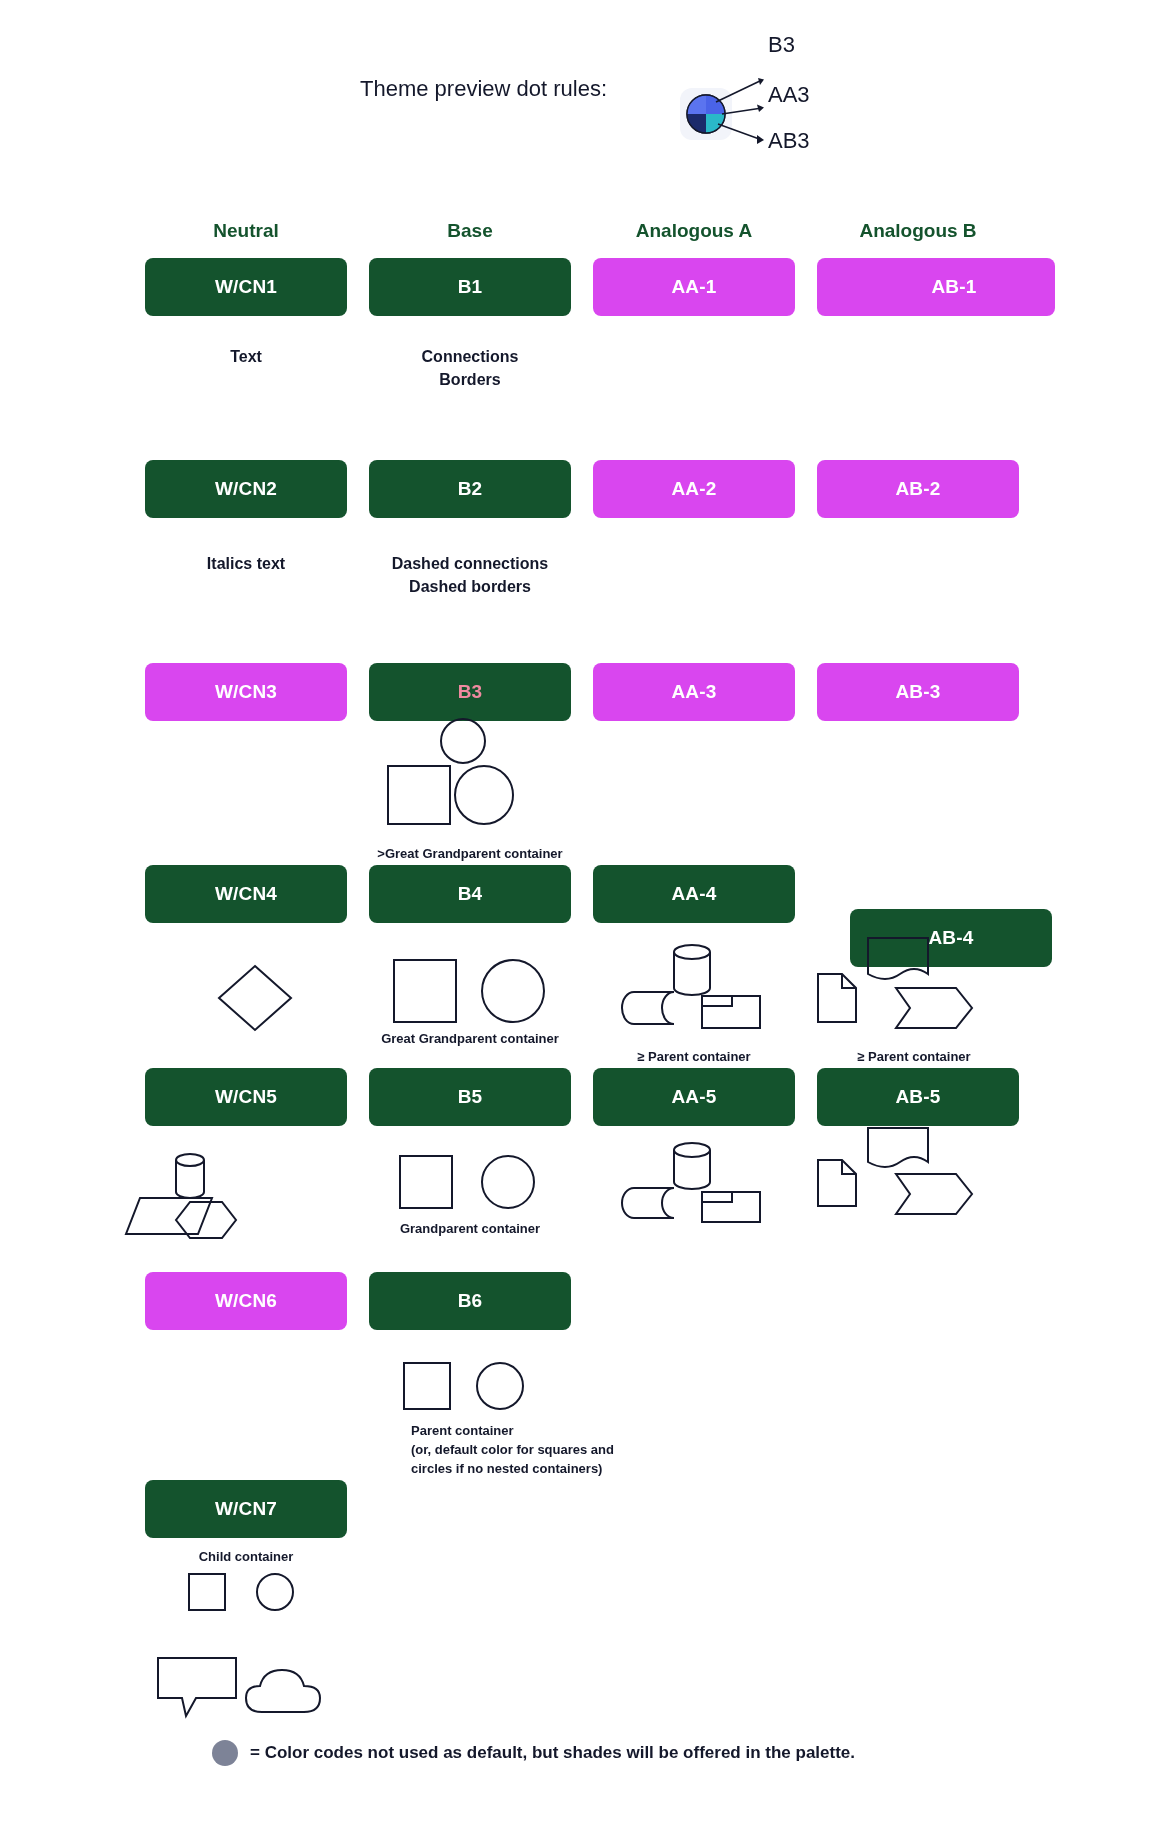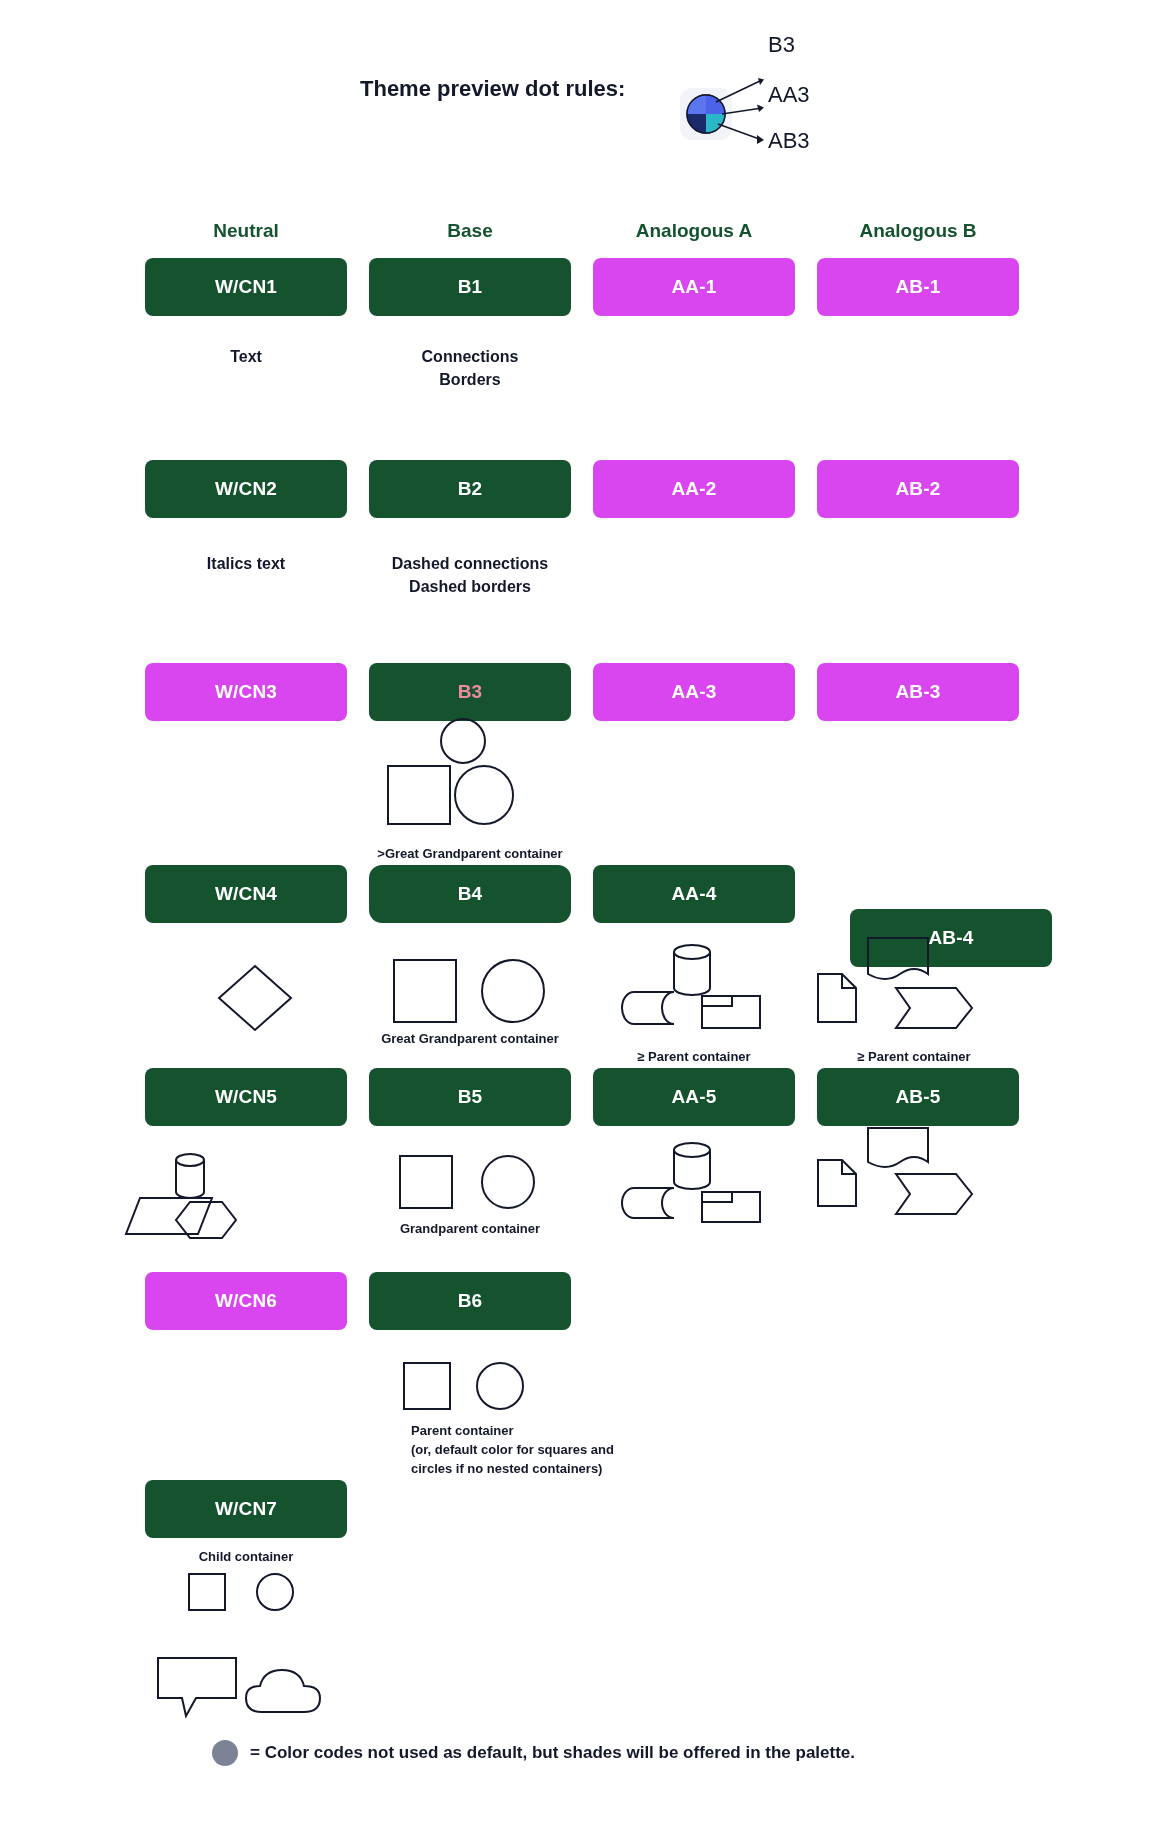--- a/index.html
+++ b/index.html
@@ -21,21 +21,21 @@
     width: 1164px;
     height: 1822px;
   }
 
   
   .preview-rules {
     position: absolute;
     left: 360px;
     top: 76px;
     font-size: 22px;
-    font-weight: bold;
+    font-weight: normal;
     color: #14182b;
     white-space: nowrap;
   }
   .dot-wrap {
     position: absolute;
     left: 672px;
     top: 68px;
     width: 240px;
     height: 100px;
   }
@@ -160,21 +160,21 @@
 
   <div class="chip dark" style="left:145px; top:258px;">
       <span>W/CN1</span>
     </div>
   <div class="chip dark" style="left:369px; top:258px;">
       <span>B1</span>
     </div>
   <div class="chip gray" style="left:593px; top:258px;">
       <span>AA-1</span>
     </div>
-  <div class="chip gray" style="left:817px; top:258px;">
+  <div class="chip gray" style="left:817px; top:258px;padding-left:36px;">
       <span>AB-1</span>
     </div>
 
   <div class="caption center" style="left:145px; top:345px; width:202px;">Text</div>
   <div class="caption center" style="left:369px; top:345px; width:202px;">Connections
 Borders</div>
 
   <div class="chip dark" style="left:145px; top:460px;text-align:center;">
       <span>W/CN2</span>
     </div>
@@ -210,21 +210,21 @@
       <circle cx="83" cy="25" r="22"></circle>
       <rect x="8" y="50" width="62" height="58"></rect>
       <circle cx="104" cy="79" r="29"></circle>
     </svg>
   </div>
   <div class="caption small center" style="left:356px; top:845px; width:228px;">&gt;Great Grandparent container</div>
 
   <div class="chip dark" style="left:145px; top:865px;">
       <span>W/CN4</span>
     </div>
-  <div class="chip dark" style="left:369px; top:865px;border-radius:13px;">
+  <div class="chip dark" style="left:369px; top:865px;">
       <span>B4</span>
     </div>
   <div class="chip dark" style="left:593px; top:865px;text-align:center;">
       <span>AA-4</span>
     </div>
   <div class="chip dark" style="left:850px; top:865px;margin-top:44px;">
       <span>AB-4</span>
     </div>
 
   <div class="shapes" style="left:215px; top:962px;">

